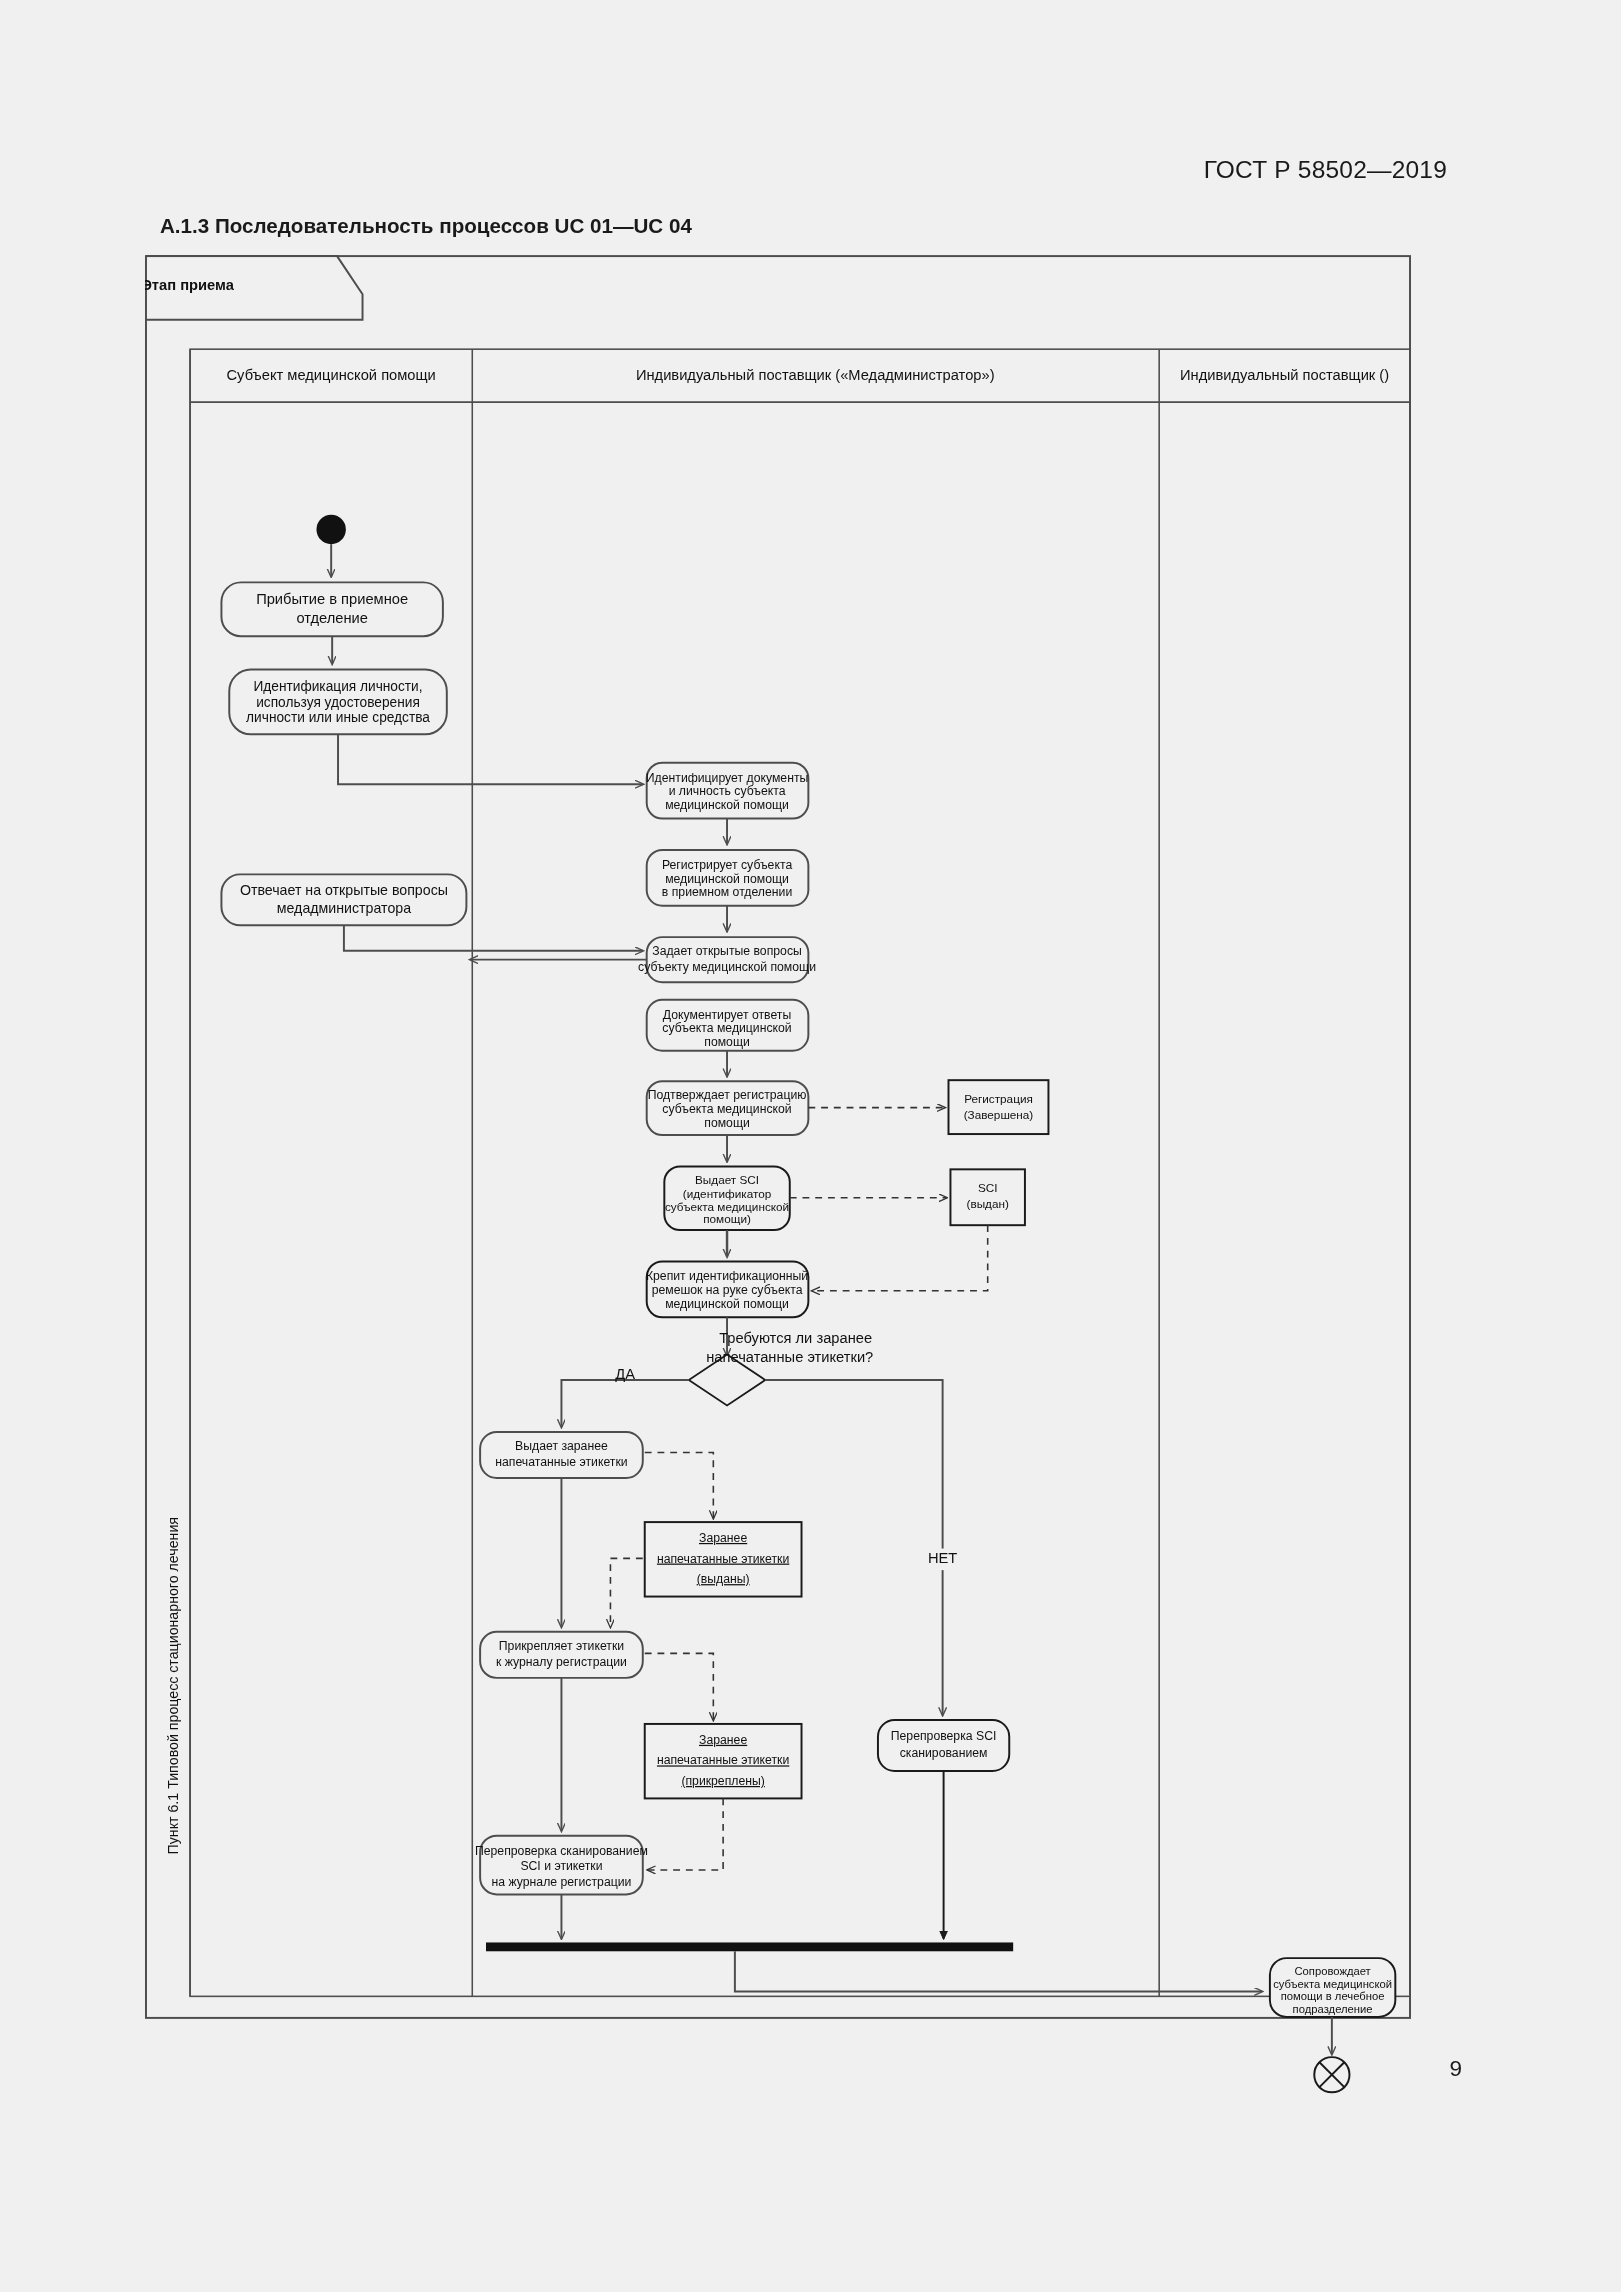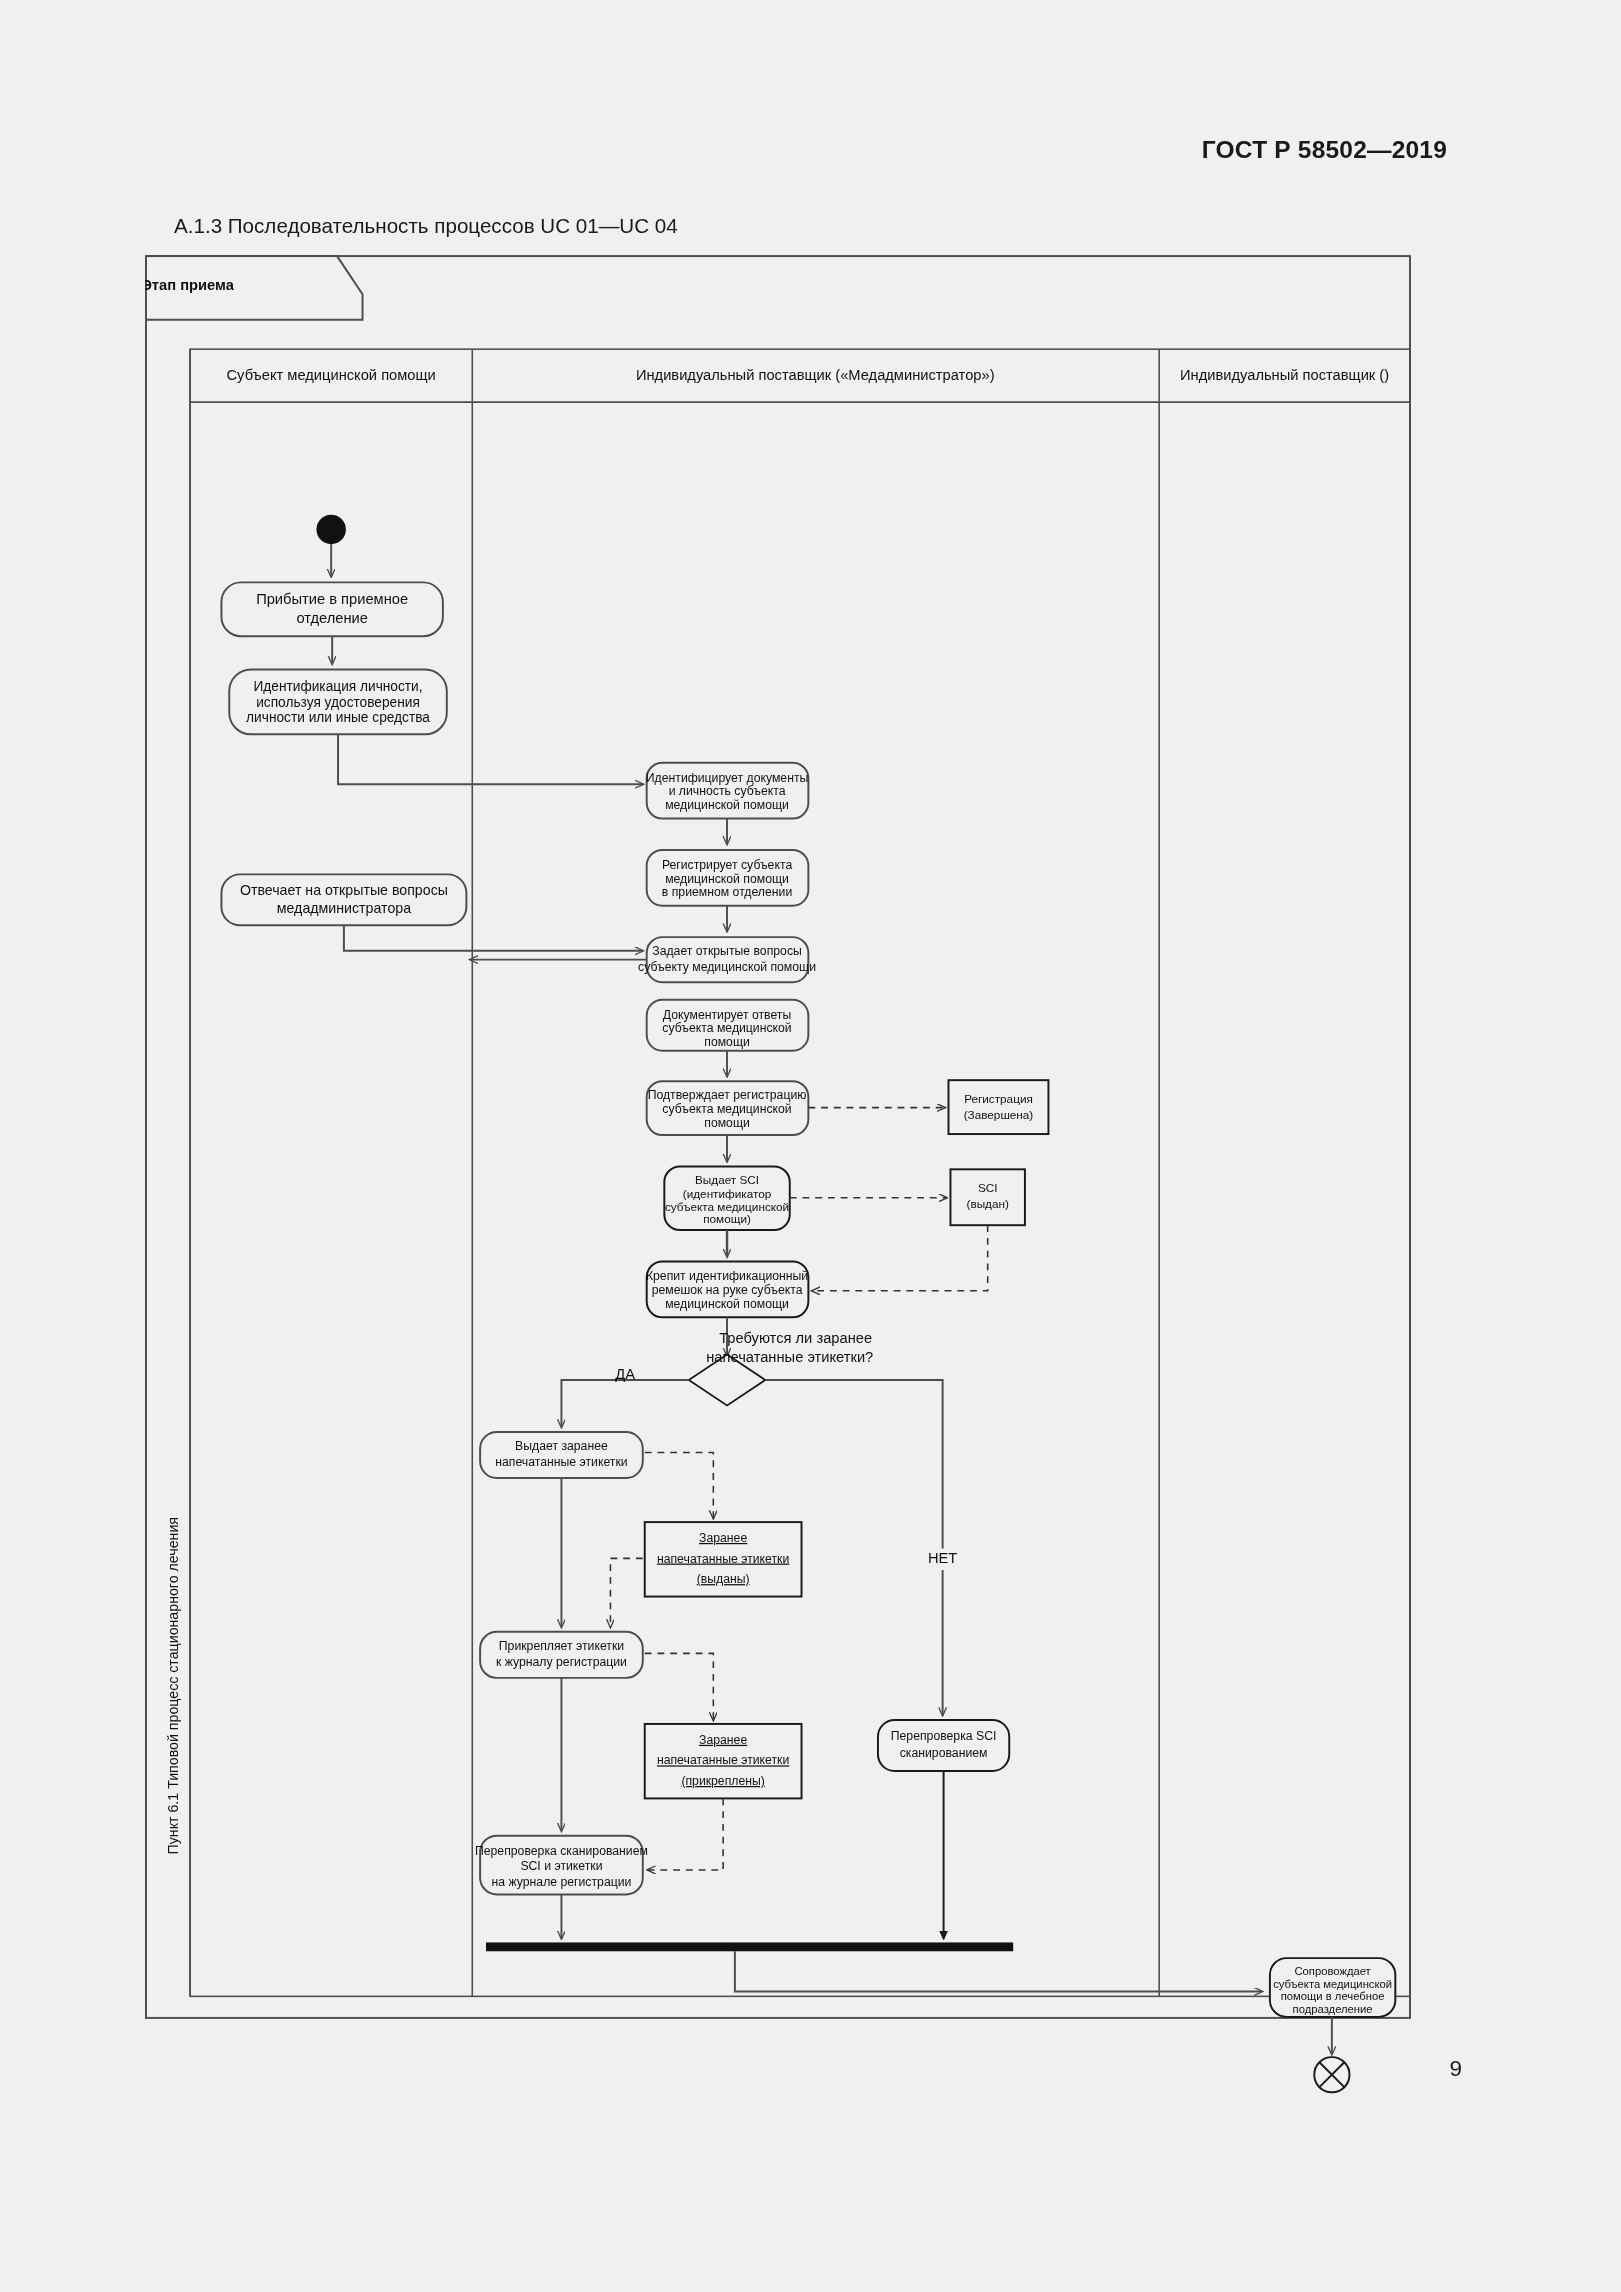--- a/index.html
+++ b/index.html
@@ -8,32 +8,32 @@
     background:#f0f0f0;
     font-family:"Liberation Sans", sans-serif;
     color:#1a1a1a;
     position:relative;
     overflow:hidden;
   }
   .page{position:absolute;inset:0;}
   .std-header{
     position:absolute;
     right:174px;
-    top:136px;
+    top:156px;
     font-size:24.5px;
-    font-weight:bold;
+    font-weight:normal;
     letter-spacing:0.2px;
     white-space:nowrap;
   }
   .section-title{
     position:absolute;
-    left:174px;
+    left:160px;
     top:214px;
     font-size:20.6px;
-    font-weight:normal;
+    font-weight:bold;
     white-space:nowrap;
   }
   .page-number{
     position:absolute;
     right:159px;
     top:2056px;
     font-size:22.5px;
   }
   .diagram-wrap{
     position:absolute;

